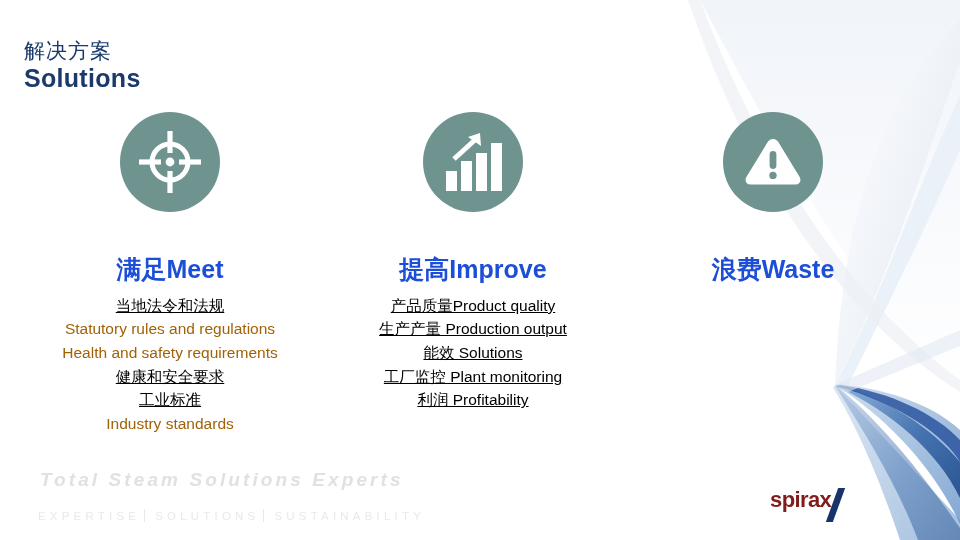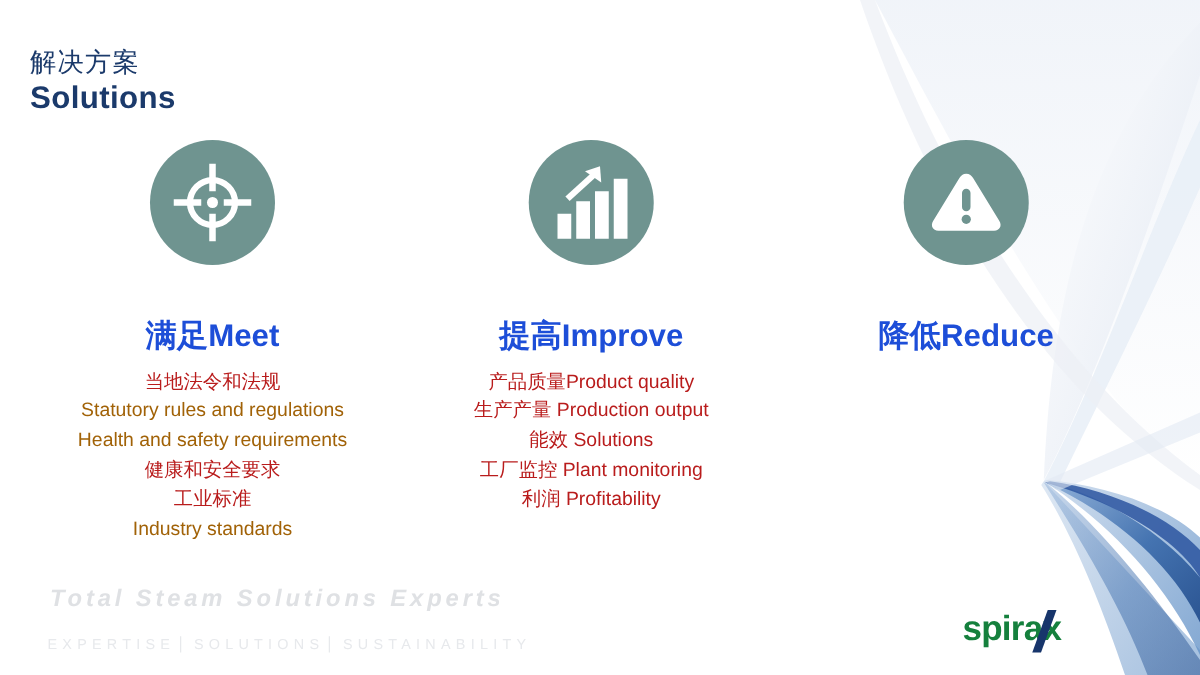--- a/index.html
+++ b/index.html
@@ -85,21 +85,22 @@
   .col-lines {
     margin-top: 10px;
   }
   .line {
     font-size: 15.5px;
     color: #a16207;
     line-height: 1.53;
     white-space: nowrap;
   }
   .line.cn {
-    color: #b91c1c;
+    color: #000000;
+    text-decoration: underline;
   }
 
   
   .tagline {
     position: absolute;
     left: 40px;
     top: 469px;
     font-size: 19px;
     font-weight: bold;
     font-style: italic;
@@ -131,23 +132,23 @@
     position: absolute;
     left: 770px;
     top: 487px;
     width: 175px;
     height: 45px;
   }
   .logo-spirax {
     position: absolute;
     left: 0px;
     top: 0px;
-    font-size: 28px;
-    font-weight: bold;
-    color: #15803d;
+    font-size: 22px;
+    font-weight: bold;
+    color: #7f1d1d;
     letter-spacing: -0.6px;
   }
   .logo-sarco {
     position: absolute;
     left: 58px;
     top: 16px;
     font-size: 24px;
     font-weight: bold;
     color: #17356b;
     letter-spacing: -0.6px;
@@ -254,21 +255,21 @@
     </div>
 
     <div class="col col-3">
       <div class="icon-circle">
         <svg width="68" height="68" viewBox="0 0 68 68">
           <path d="M 34 11 C 36.6 11 38.3 12.4 39.6 14.6 L 60.5 48.8 C 62.8 52.6 60.8 56.5 56.3 56.5 L 11.7 56.5 C 7.2 56.5 5.2 52.6 7.5 48.8 L 28.4 14.6 C 29.7 12.4 31.4 11 34 11 Z" fill="#ffffff"></path>
           <rect x="30.6" y="23" width="6.8" height="18" rx="3.4" fill="#6f9490"></rect>
           <circle cx="34" cy="47.4" r="3.7" fill="#6f9490"></circle>
         </svg>
       </div>
-      <div class="col-heading">降低Reduce</div>
+      <div class="col-heading">浪费Waste</div>
     </div>
 
   </div>
 
   <div class="tagline">Total Steam Solutions Experts</div>
 
   <div class="pillars">
     <span>EXPERTISE</span>
     <span class="pillar-sep"></span>
     <span>SOLUTIONS</span>

